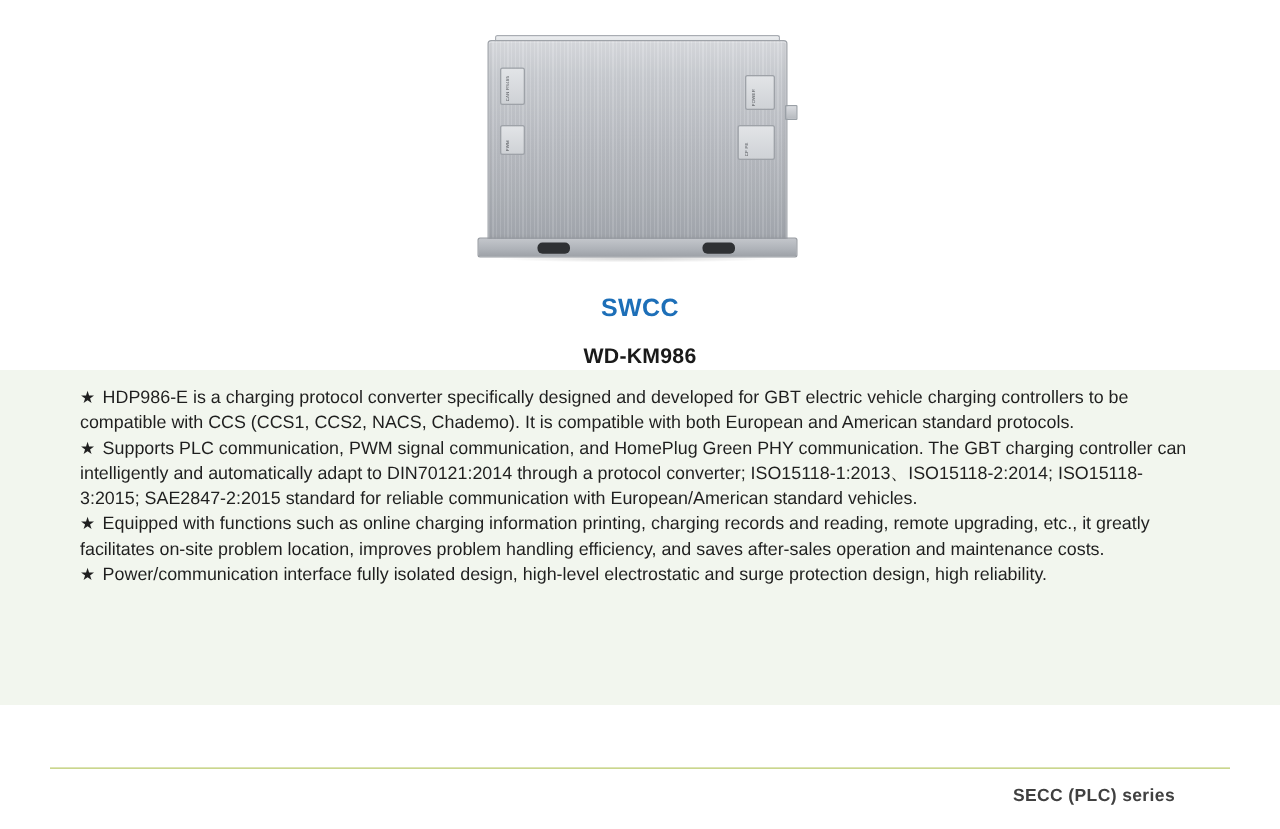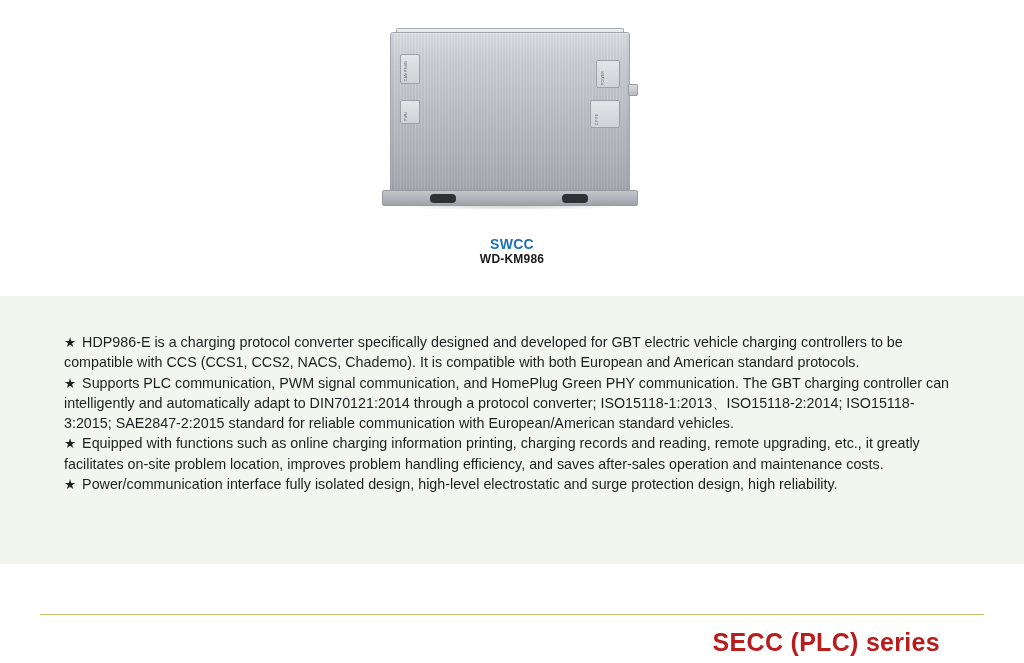--- a/index.html
+++ b/index.html
@@ -153,42 +153,43 @@
     position: absolute;
     left: 16px;
     top: 176px;
     width: 222px;
     height: 6px;
     background: radial-gradient(ellipse at center, rgba(0,0,0,0.16) 0%, rgba(0,0,0,0) 70%);
   }
 
   .product-title {
     margin-top: 28px;
-    font-size: 14px;
+    font-size: 20px;
     font-weight: 700;
     color: #1d6fb8;
     letter-spacing: 0.3px;
   }
   .product-model {
-    font-size: 12px;
+    margin-top: 16px;
+    font-size: 17px;
     font-weight: 700;
     color: #1a1a1a;
     letter-spacing: 0.2px;
   }
 
   
   .features {
     position: absolute;
     top: 296px;
     left: 0;
     width: 1024px;
     height: 268px;
     background: #f2f6ee;
     box-sizing: border-box;
-    padding: 36px 64px 0 64px;
+    padding: 12px 64px 0 64px;
   }
   .feature-line {
     font-size: 14.3px;
     line-height: 1.42;
     color: #1f1f1f;
     margin: 0 0 0 0;
     text-align: left;
   }
   .star {
     color: #1f1f1f;
@@ -210,23 +211,23 @@
     left: 40px;
     top: 42px;
     width: 944px;
     height: 1px;
     background: #b9c96a;
   }
   .footer-title {
     position: absolute;
     right: 84px;
     top: 56px;
-    font-size: 25px;
+    font-size: 14px;
     font-weight: 700;
-    color: #b91c1c;
+    color: #404040;
     letter-spacing: 0.3px;
   }
 
   
   .edge {
     position: absolute;
     top: 0;
     width: 1px;
     height: 663px;
     background: #ffffff;

